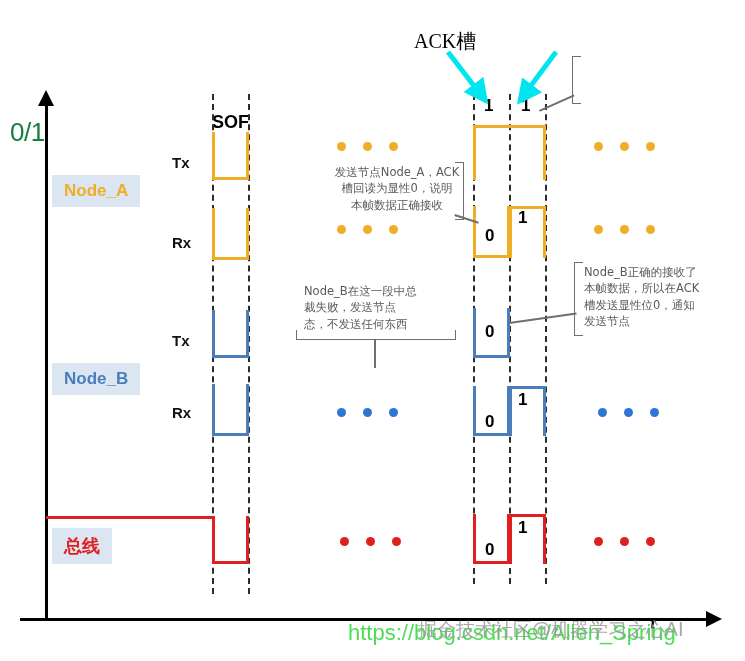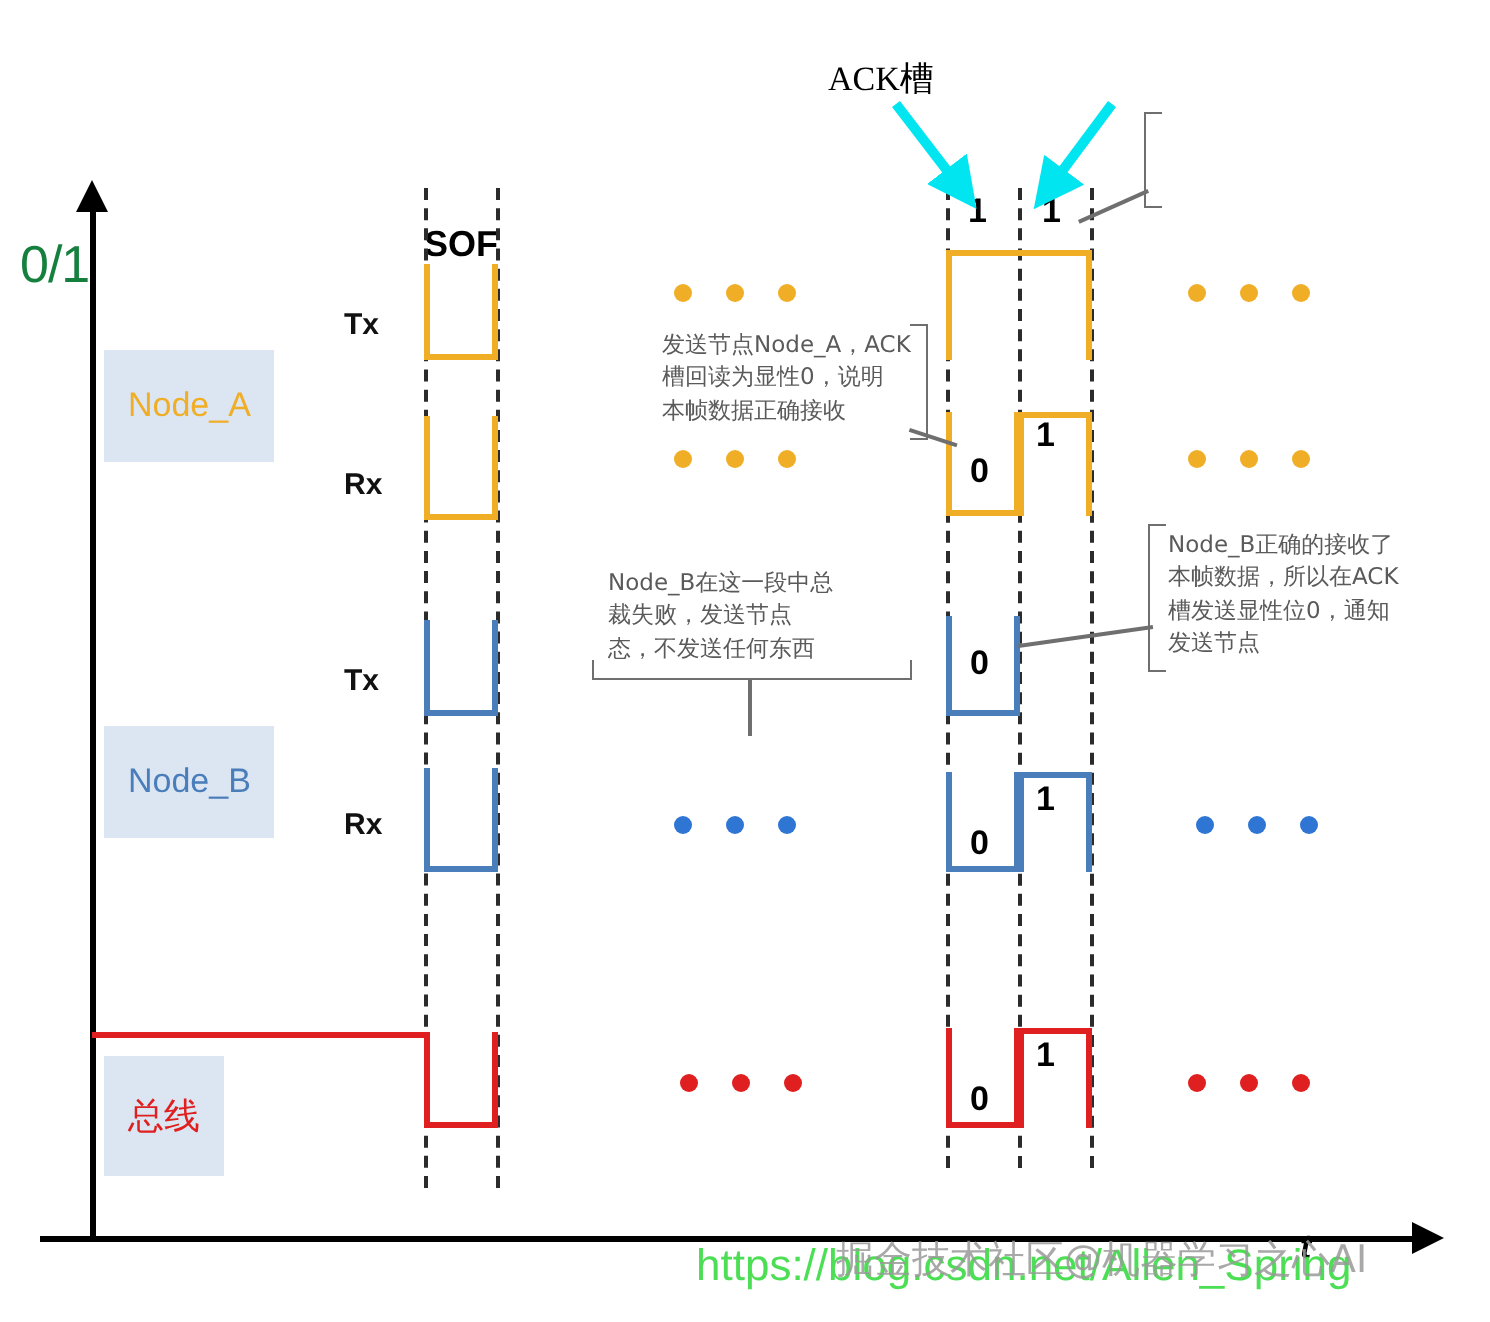--- a/index.html
+++ b/index.html
@@ -50,22 +50,22 @@
   .axis-label-x {
     left: 650px; top: 614px;
     font-size: 17px; font-weight: bold; color: #000;
     font-style: italic;
   }
 
   
   .node-badge {
     background: #dce6f2;
     font-size: 17px;
-    font-weight: normal;
-    padding: 18px 12px;
+    font-weight: bold;
+    padding: 6px 12px;
     white-space: nowrap;
   }
   .badge-a { left: 52px; top: 175px; color: #f0ad26; }
   .badge-b { left: 52px; top: 363px; color: #4a7ebb; }
   .badge-bus { left: 52px; top: 528px; color: #e02020; font-size: 18px; }
 
   
   .rowlabel {
     font-size: 15px; font-weight: bold; color: #111;
   }
@@ -101,21 +101,21 @@
     font-size: 17px; font-weight: bold; color: #000;
   }
 
   
   .dot {
     width: 9px; height: 9px; border-radius: 50%;
   }
 
   
   .callout-title {
-    font-size: 17px; color: #000; white-space: nowrap;
+    font-size: 20px; color: #000; white-space: nowrap;
     font-family: "Liberation Serif", "DejaVu Serif", serif;
     font-weight: normal;
   }
 
   
   .note {
     font-size: 11.5px;
     line-height: 1.42;
     color: #5a5a5a;
     white-space: pre-line;
@@ -265,21 +265,21 @@
         <path d="M0,0 L5,2.6 L0,5 z" fill="#00e5f0"></path>
       </marker>
     </defs>
     <line x1="448" y1="52" x2="481" y2="95" stroke="#00e5f0" stroke-width="5" marker-end="url(#cyanhead)"></line>
     <line x1="556" y1="52" x2="524" y2="95" stroke="#00e5f0" stroke-width="5" marker-end="url(#cyanhead)"></line>
   </svg>
 
   <div class="abs brk-left" style="left:572px; top:56px; width:9px; height:48px;"></div>
   <div class="abs leader" style="left:539px; top:110px; width:38px; transform:rotate(-24deg);"></div>
 
-  <div class="abs note" style="left:331px; top:164px; width:152px; text-align:left;">发送节点Node_A，ACK
+  <div class="abs note" style="left:321px; top:164px; width:152px; text-align:center;">发送节点Node_A，ACK
 槽回读为显性0，说明
 本帧数据正确接收</div>
   <div class="abs brk-right" style="left:455px; top:162px; width:9px; height:58px;"></div>
   <div class="abs leader" style="left:455px; top:214px; width:25px; transform:rotate(18deg);"></div>
 
   <div class="abs note" style="left:304px; top:283px; width:150px;">Node_B在这一段中总
 裁失败，发送节点
 态，不发送任何东西</div>
   <div class="abs brk-bottom" style="left:296px; top:330px; width:160px; height:10px;"></div>
   <div class="abs" style="left:374px; top:339px; width:1.5px; height:29px; background:#6f6f6f;"></div>

